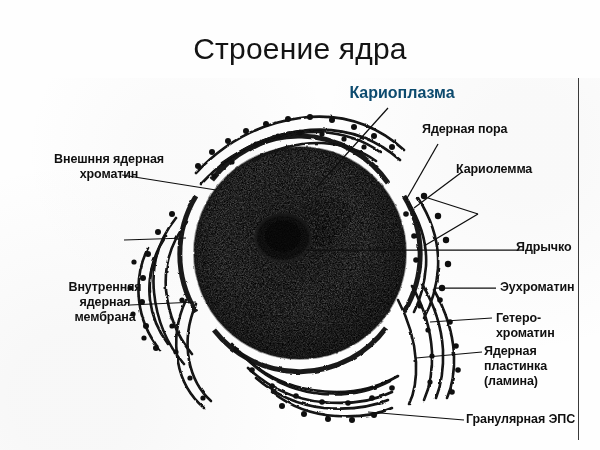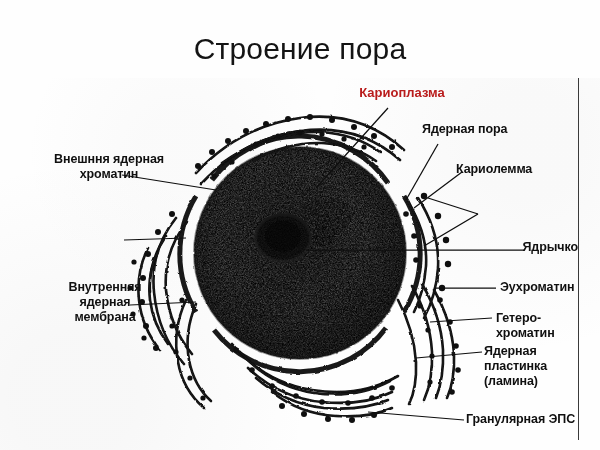--- a/index.html
+++ b/index.html
@@ -56,34 +56,34 @@
     font-size:12.5px;
     font-weight:700;
     line-height:15px;
     white-space:pre-line;
     letter-spacing:-0.1px;
   }
   .lbl.right{text-align:left;}
   .lbl.center{text-align:center;}
   .lbl.plain{
     font-weight:600;
-    font-size:13px;
+    font-size:16px;
     letter-spacing:0px;
-    color:#b91c1c;
+    color:#0c4a6e;
   }
   .clip{
     overflow:hidden;
   }
 </style>
 </head>
 <body>
 
 <div id="slide">
 
-  <div id="title">Строение пора</div>
+  <div id="title">Строение ядра</div>
 
   <div id="scan-tint"></div>
 
   <div id="figure">
 
     <svg class="layer" viewBox="0 0 600 450">
       <defs>
 
         <filter id="grain" x="-25%" y="-25%" width="150%" height="150%">
           <feTurbulence type="fractalNoise" baseFrequency="0.85" numOctaves="4" seed="7" result="n"></feTurbulence>
@@ -275,21 +275,21 @@
       </g>
     </svg>
 
     <div class="lbl plain center" style="left:342px;top:85px;width:120px;">Кариоплазма</div>
 
     <div class="lbl right" style="left:456px;top:162px;width:130px;">Кариолемма</div>
 
     <div class="lbl right" style="left:422px;top:122px;width:150px;">Ядерная пора</div>
 
 
-    <div class="lbl right clip" style="left:516px;top:240px;width:62px;text-align:right;">Ядрычко</div>
+    <div class="lbl right clip" style="left:516px;top:240px;width:62px;">Ядрычко</div>
 
     <div class="lbl right clip" style="left:500px;top:280px;width:78px;">Эухроматин</div>
 
     <div class="lbl right" style="left:496px;top:305px;width:82px;margin-top:6px;">Гетеро-
 хроматин</div>
 
     <div class="lbl right" style="left:484px;top:344px;width:94px;">Ядерная
 пластинка
 (ламина)</div>
 

